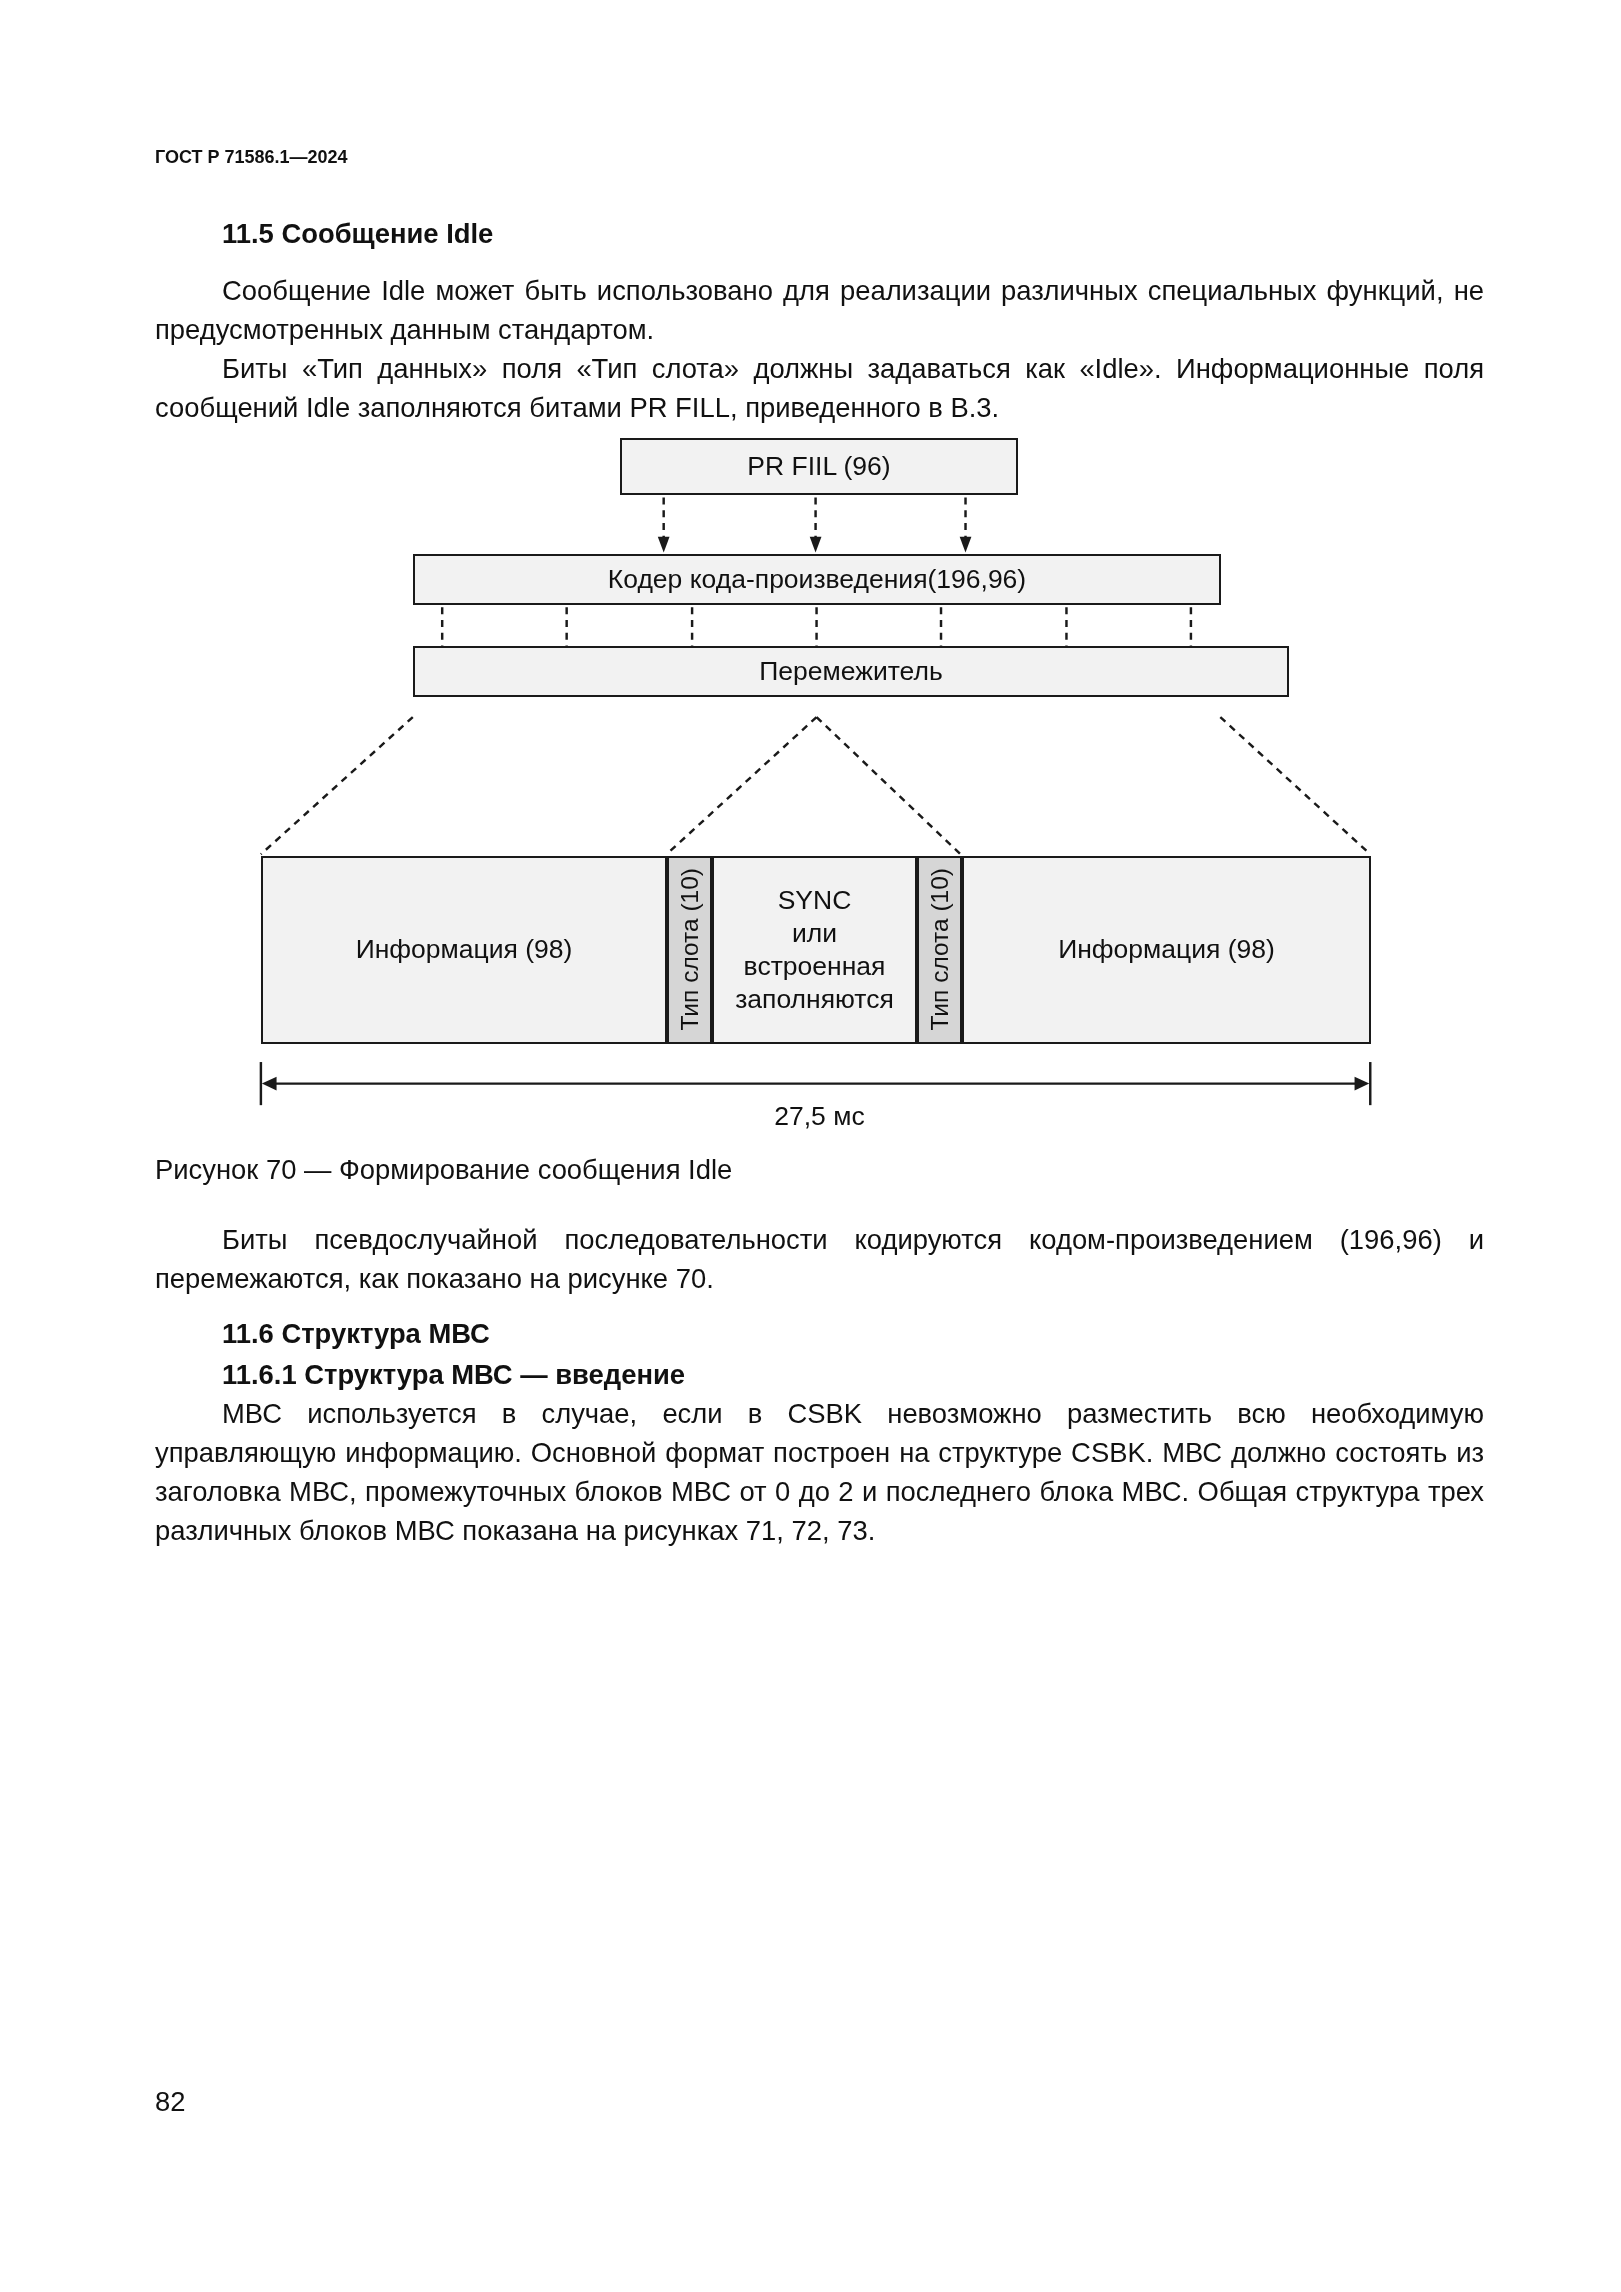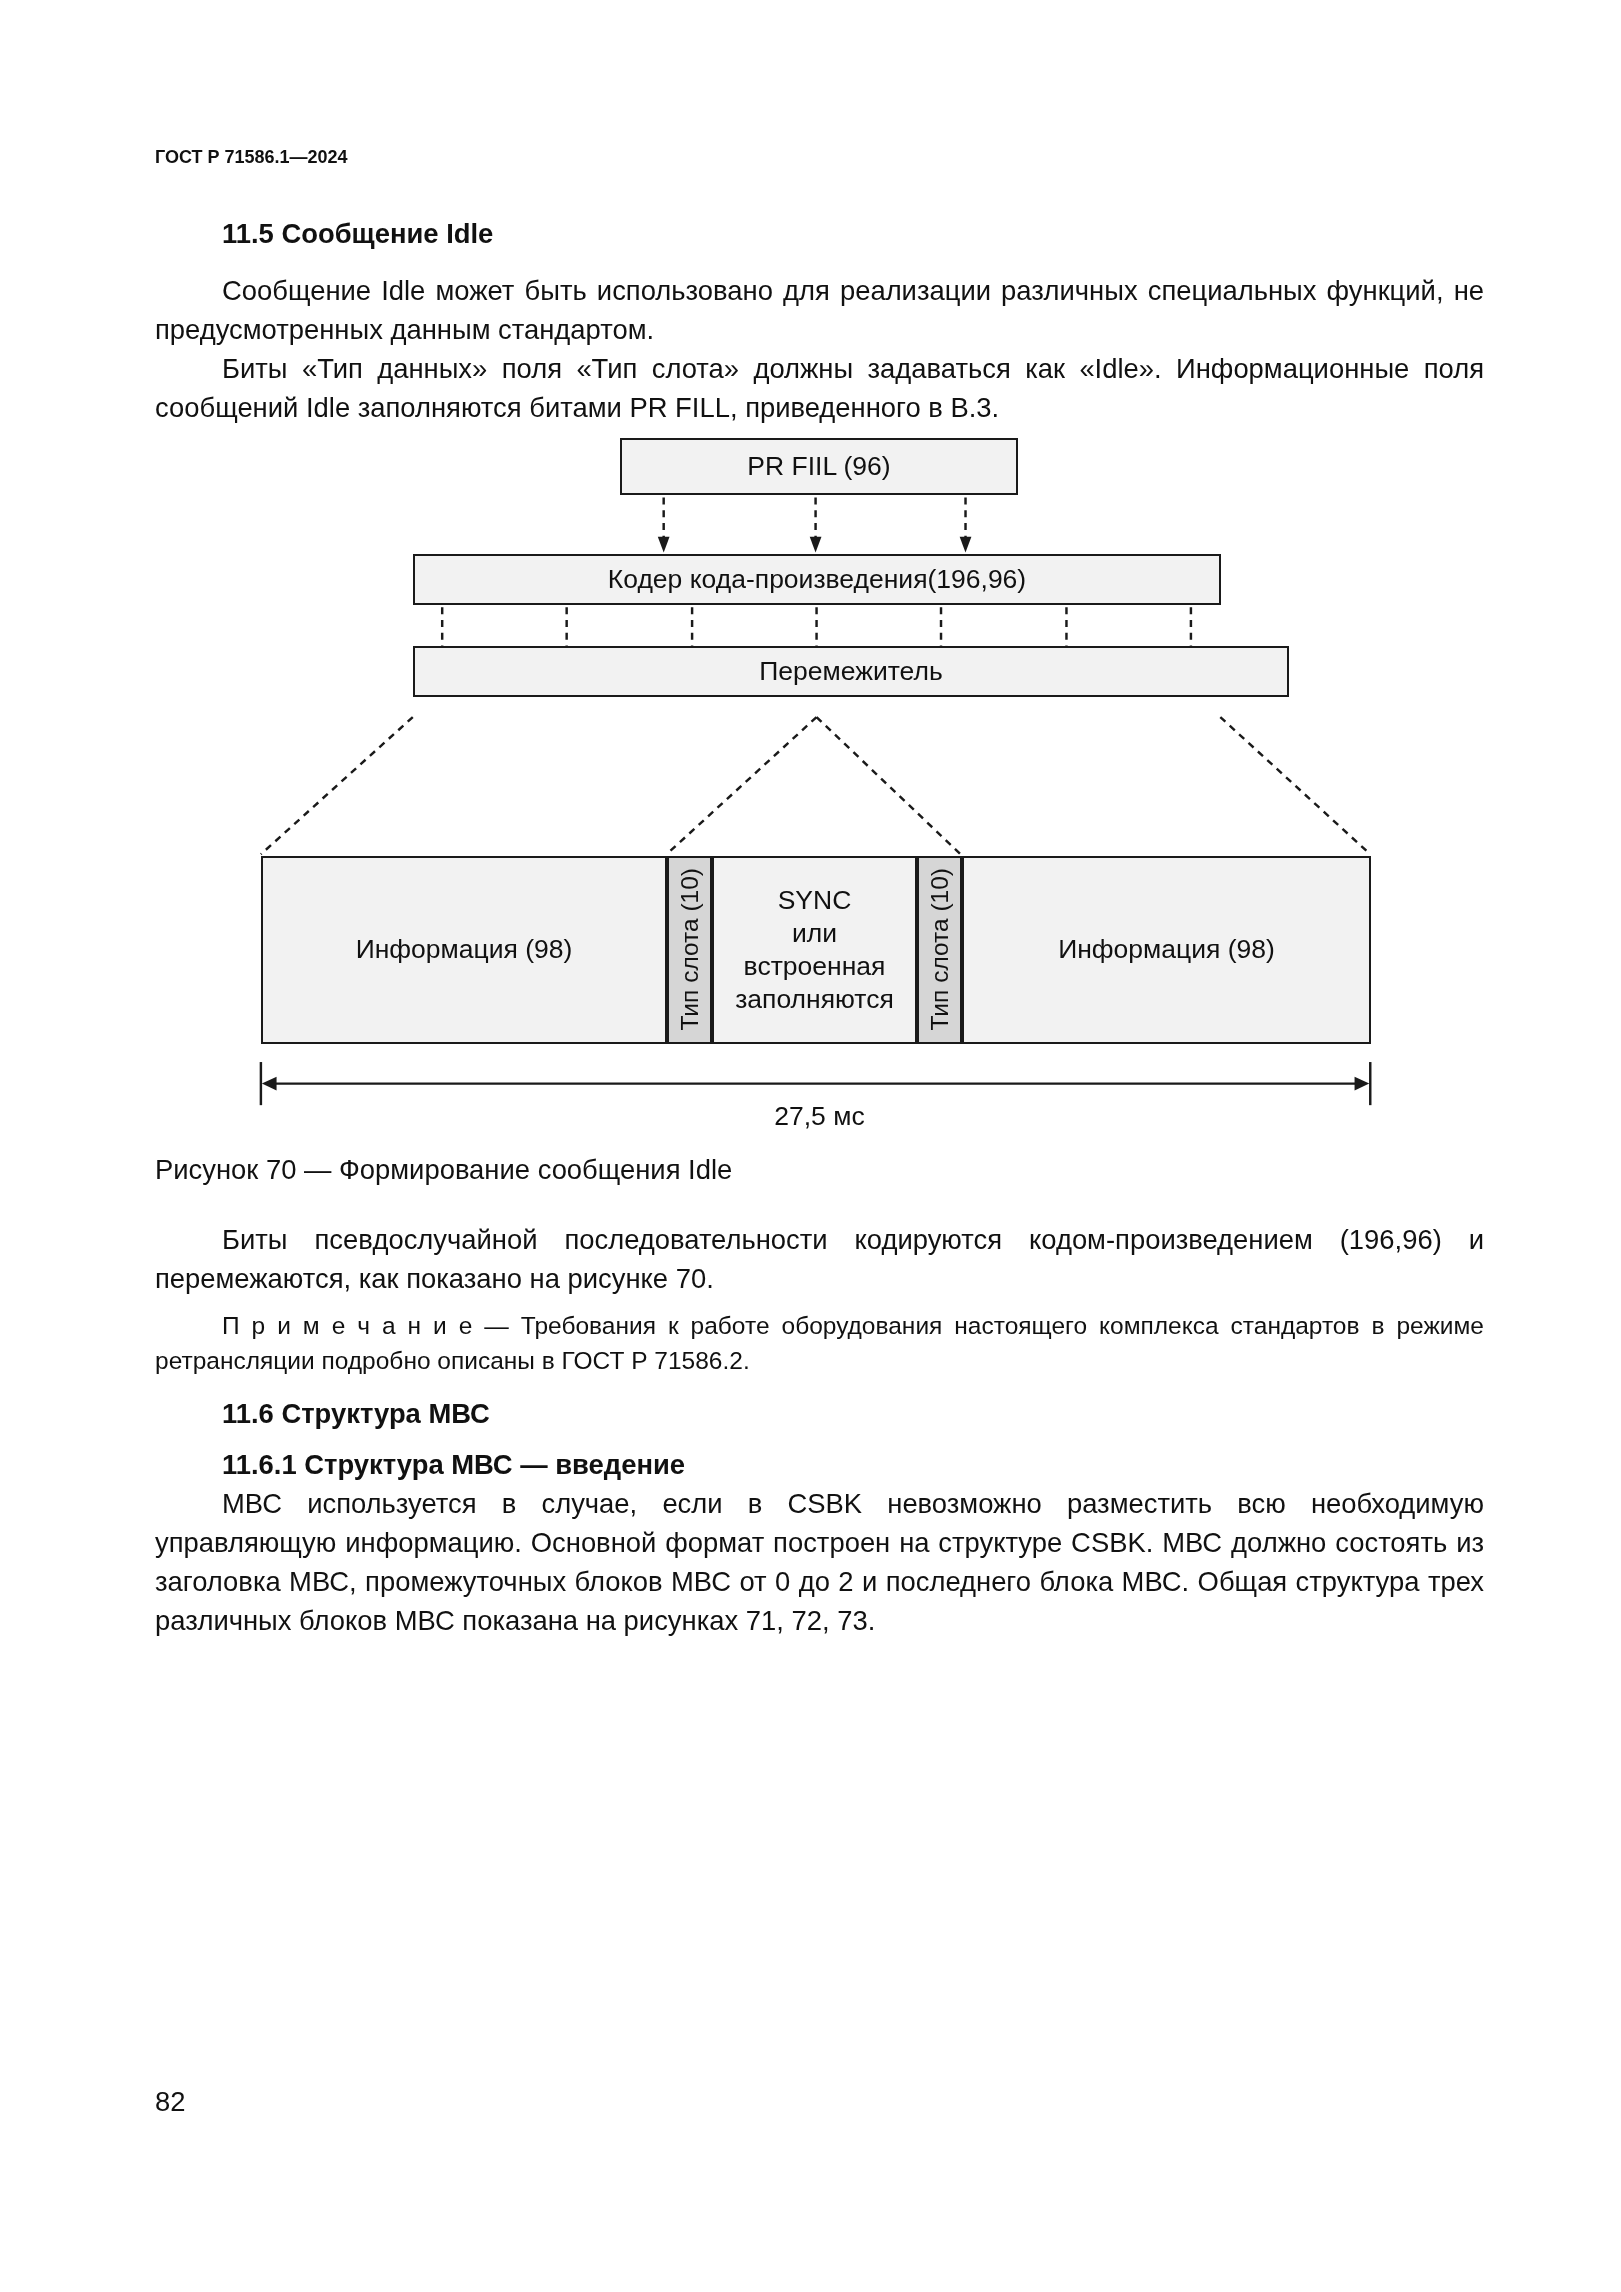--- a/index.html
+++ b/index.html
@@ -26,21 +26,21 @@
   p.body {
     font-size: 27.4px; line-height: 39px;
     text-align: justify; text-indent: 67px;
   }
   p.heading {
     font-size: 27.4px; line-height: 39px;
     font-weight: bold; text-indent: 67px;
   }
   .h115 { margin-bottom: 17.6px; }
   .h116 { margin-top: 15.7px; }
-  .h1161 { margin-top: 12px; }
+  .h1161 { margin-top: 2px; }
   p.note {
     font-size: 24.5px; line-height: 35px;
     text-align: justify; text-indent: 67px;
     margin-top: 9.8px;
   }
   .para3 { margin-top: 9.8px; }
   .figure {
     position: relative;
     width: 1329px; height: 784px;
   }
@@ -161,21 +161,20 @@
       </div>
       <div class="fbox" style="left:807px; top:429px; width:409px; height:188px;">
         <span>Информация (98)</span>
       </div>
 
       <div class="duration">27,5 мс</div>
       <div class="caption">Рисунок 70 — Формирование сообщения Idle</div>
     </div>
 
     <p class="body para3">Биты псевдослучайной последовательности кодируются кодом-произведением (196,96) и перемежаются, как показано на рисунке 70.</p>
-    <p class="note">П р и м е ч а н и е  — Требования к работе оборудования настоящего комплекса стандартов в режиме ретрансляции подробно описаны в ГОСТ Р 71586.2.</p>
 
     <p class="heading h116">11.6 Структура МВС</p>
     <p class="heading h1161">11.6.1 Структура МВС — введение</p>
     <p class="body">МВС используется в случае, если в CSBK невозможно разместить всю необходимую управляющую информацию. Основной формат построен на структуре CSBK. МВС должно состоять из заголовка МВС, промежуточных блоков МВС от 0 до 2 и последнего блока МВС. Общая структура трех различных блоков МВС показана на рисунках 71, 72, 73.</p>
 
   </div>
 
   <div class="page-number">82</div>
 
 </div>

